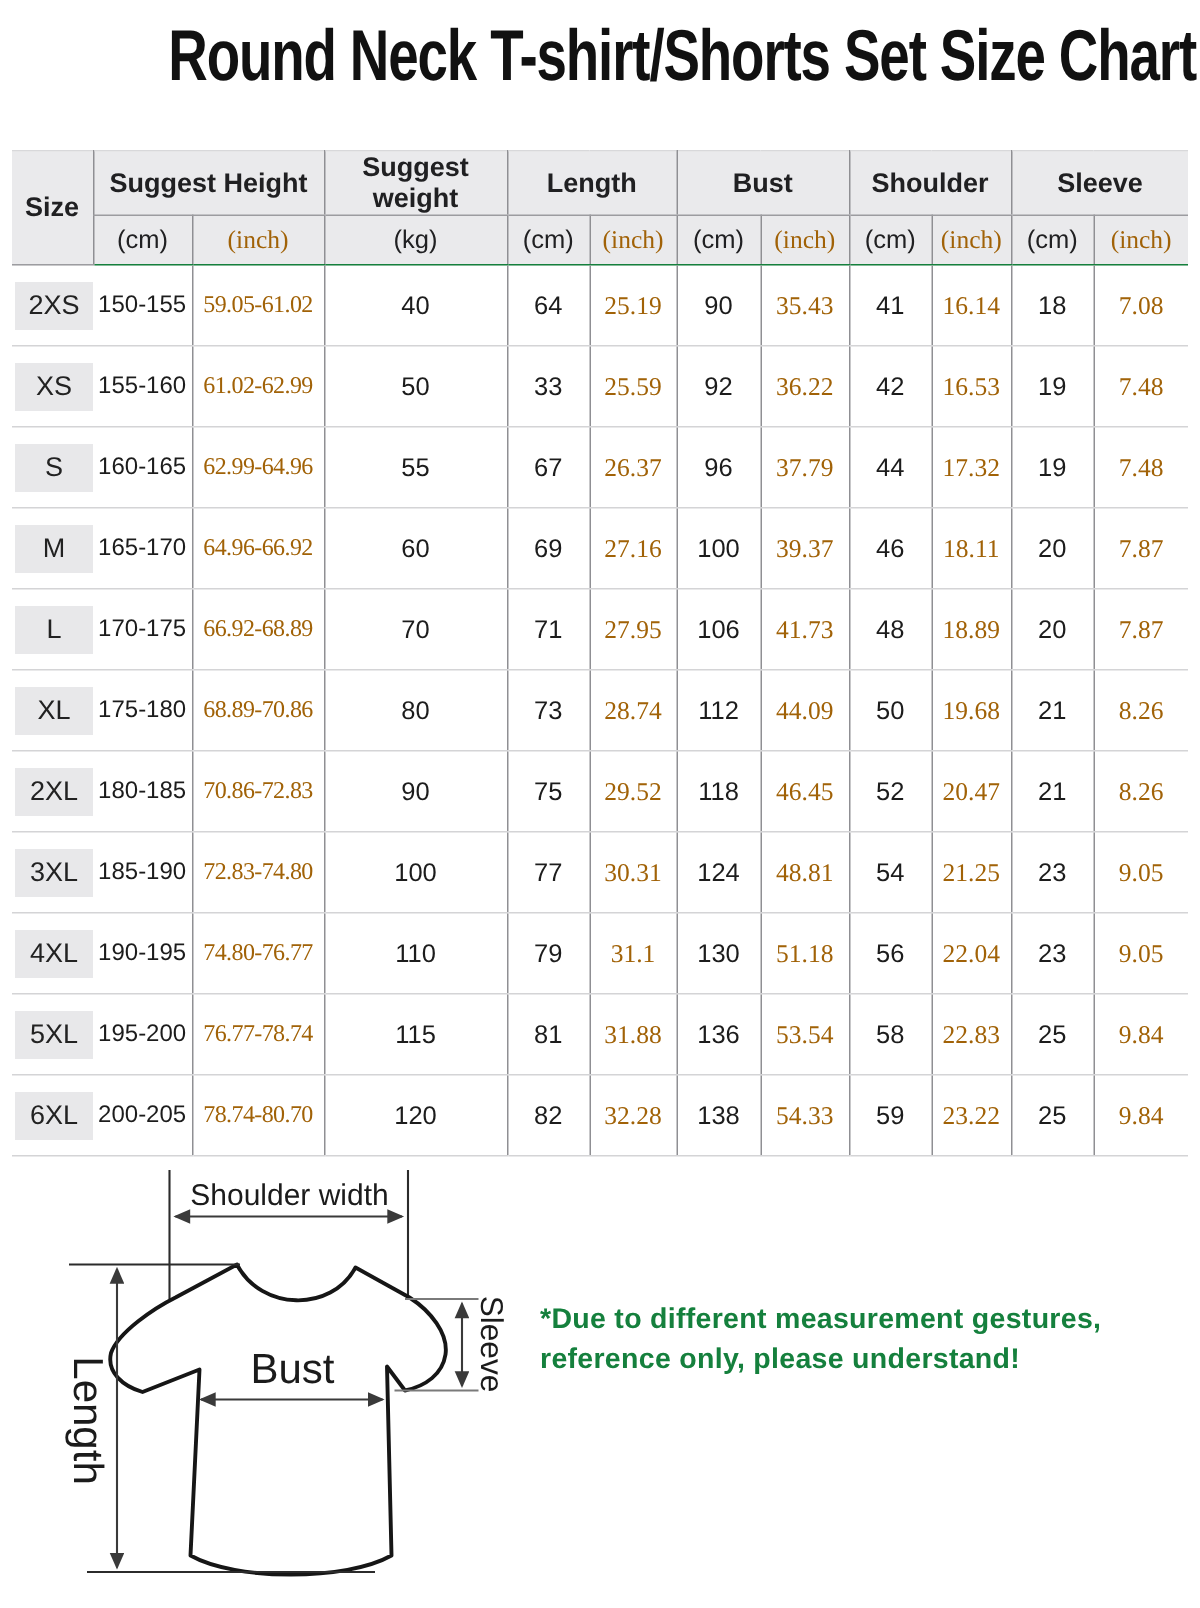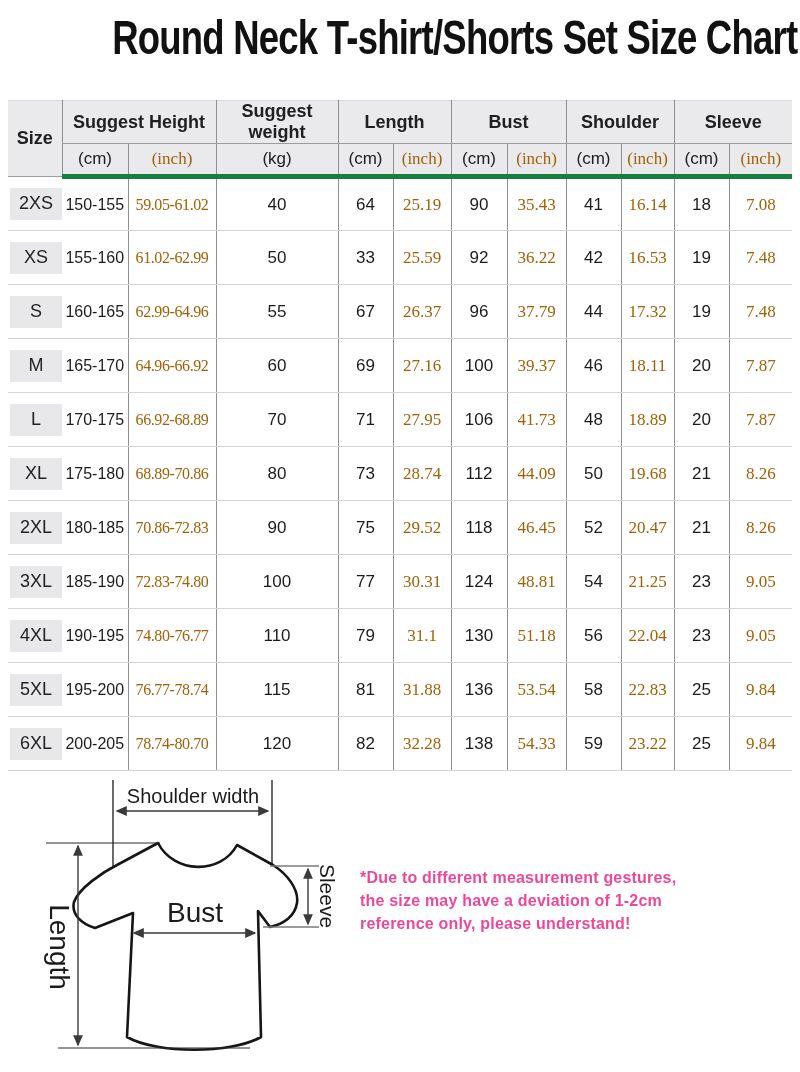--- a/index.html
+++ b/index.html
@@ -23,37 +23,37 @@
   col.w0{width:54px} col.w1{width:66px} col.w2{width:88px} col.w3{width:122px}
   col.w4{width:55px} col.w5{width:58px} col.w6{width:56px} col.w7{width:59px}
   col.w8{width:55px} col.w9{width:53px} col.w10{width:55px} col.w11{width:63px}
 
   thead th { background:#eaeaec; font-weight:600; color:#202022; }
   tr.group-row { height:36px; }
   tr.group-row th { font-size:18px; border-bottom:1px solid #9c9ca0; }
   tr.group-row th.ghead { border-left:1px solid #8f8f93; }
   th.size-head { font-size:18px; border-bottom:1px solid #9c9ca0; }
   tr.unit-row { height:33px; }
-  tr.unit-row th { font-weight:400; font-size:17px; border-left:1px solid #8f8f93; border-bottom:5px solid #15803d; }
+  tr.unit-row th { font-weight:400; font-size:17px; border-left:1px solid #8f8f93; border-bottom:1px solid #15803d; }
 
   tbody tr { height:54px; }
   tbody td { border-bottom:1px solid #d4d4d6; font-size:17px; color:#1c1c1c; vertical-align:middle; }
   tbody td.val { border-left:1px solid #8f8f93; }
   tbody td.c1 { border-left:none; font-size:16px; }
   tbody td.c2 { font-size:16px; letter-spacing:-0.4px; }
   .red { color:#a16207;font-family:Liberation Serif, serif; }
   td.size-cell { padding:0 0 0 2px; }
   .size-chip {
     background:#e8e8ea; height:32px; margin:6px 0; display:flex;
     align-items:center; justify-content:center; font-size:18px; color:#222;
   }
 
   
   .diagram-svg { position:absolute; left:35px; top:772px; }
-  .note { position:absolute; left:360px; top:866px; width:432px; font-size:16px; line-height:1.44; font-weight:600; color:#ec4899; letter-spacing:0.2px; }
+  .note { position:absolute; left:360px; top:866px; width:432px; font-size:19px; line-height:1.44; font-weight:600; color:#15803d; letter-spacing:0.2px; }
 </style>
 </head>
 <body>
 
 <div class="page">
 
   <div class="title">
     <span>Round Neck T-shirt/Shorts Set Size Chart</span>
   </div>
 
@@ -315,17 +315,16 @@
     <text x="160" y="150" text-anchor="middle" font-size="28" fill="#1b1b1b">Bust</text>
 
     <line x1="235" y1="94" x2="284" y2="94" stroke="#7a7a7a" stroke-width="1.3"></line>
     <line x1="228" y1="155" x2="284" y2="155" stroke="#7a7a7a" stroke-width="1.3"></line>
     <line x1="273" y1="97" x2="273" y2="152" stroke="#3a3a3a" stroke-width="1.4" marker-start="url(#ahS)" marker-end="url(#ahE)"></line>
     <text x="291" y="124" text-anchor="middle" dominant-baseline="middle" font-size="21" fill="#1b1b1b" transform="rotate(90 291 124)">Sleeve</text>
   </svg>
 
   <div class="note">
     <div>*Due to different measurement gestures,</div>
-    <div>the size may have a deviation of 1-2cm</div>
     <div>reference only, please understand!</div>
   </div>
 
 </div>
 
 </body></html>

